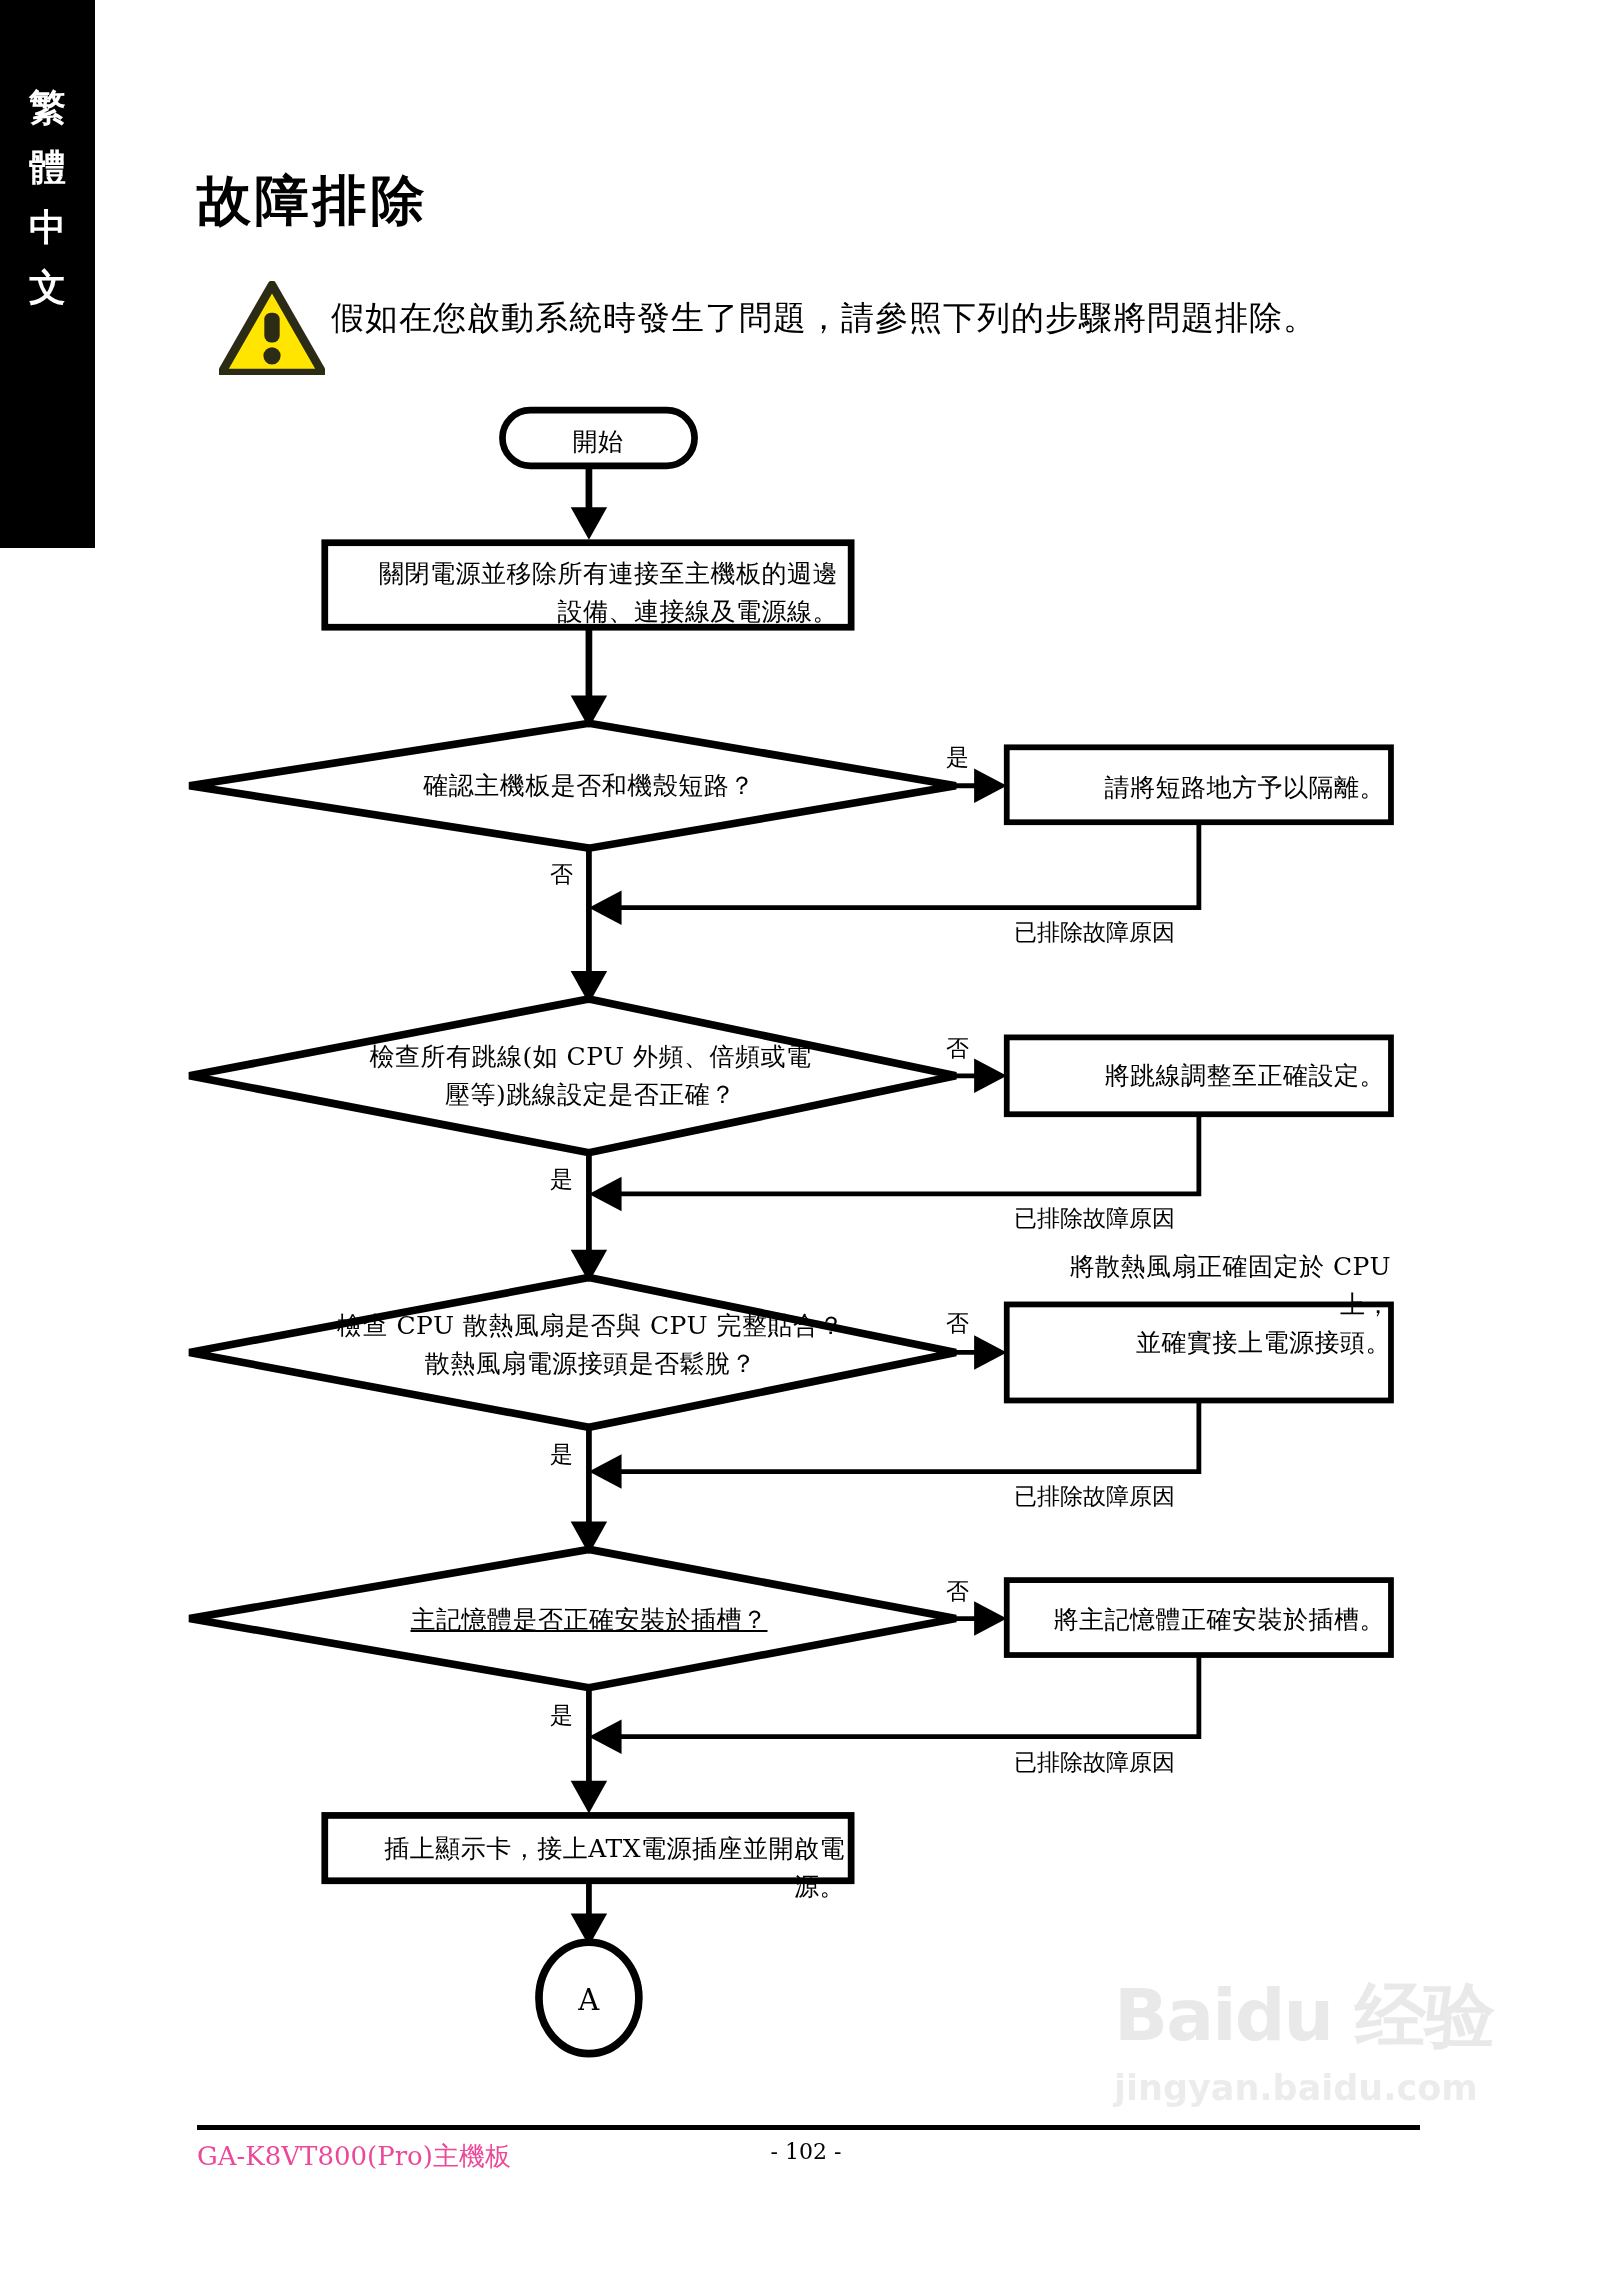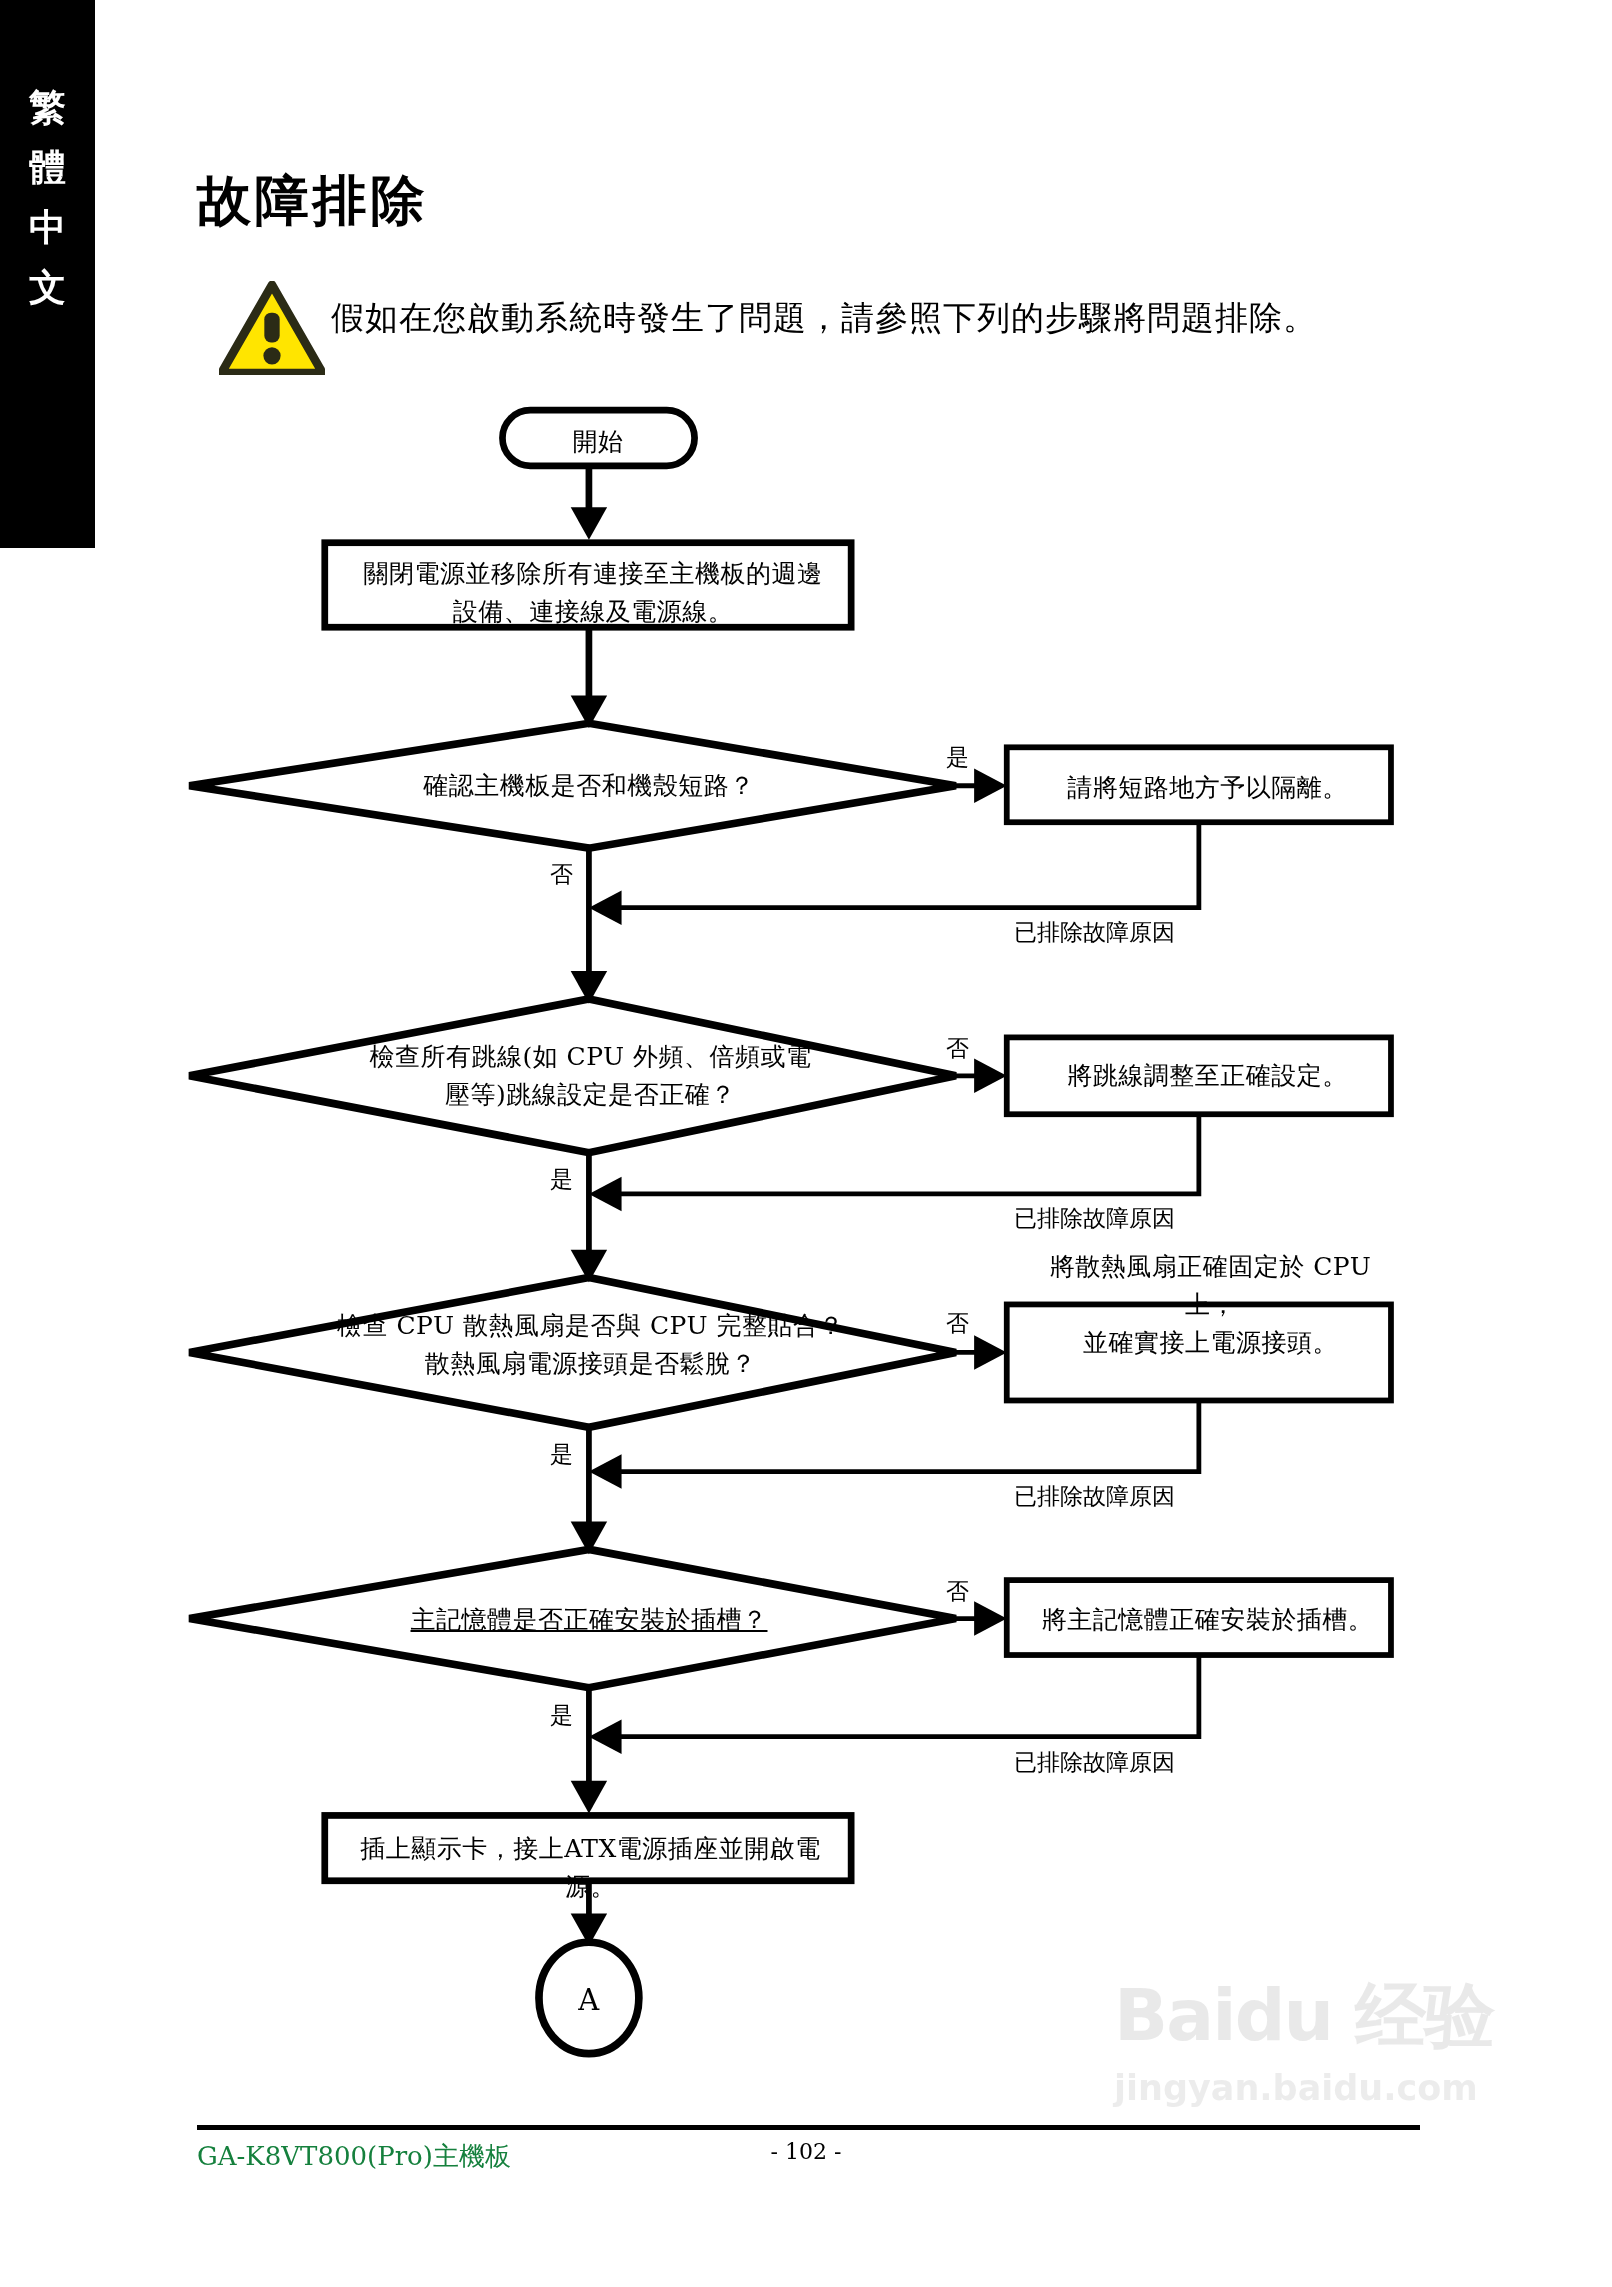--- a/index.html
+++ b/index.html
@@ -50,41 +50,41 @@
 
   
   .flow { position: absolute; left: 0; top: 0; width: 1612px; height: 2094px; }
 
   .node-text {
     position: absolute;
     color: #000;
     font-size: 25px;
     line-height: 38px;
     font-family: "DejaVu Serif", "Liberation Serif", serif;
-    text-align: center;
+    text-align: right;
     white-space: pre-line;
     letter-spacing: 0.5px;
   }
   .node-text.center { text-align: center; }
 
   .edge-label {
     position: absolute;
     font-size: 23px;
     color: #000;
     font-family: "DejaVu Serif", "Liberation Serif", serif;
   }
 
   
   .footer-rule {
     position: absolute; left: 197px; top: 2125px;
     width: 1223px; height: 4.8px; background: #000;
   }
   .footer-left {
     position: absolute; left: 197px; top: 2139px;
-    font-size: 26px; color: #15803d;
+    font-size: 26px; color: #ec4899;
     font-family: "DejaVu Serif", "Liberation Serif", serif;
   }
   .footer-page {
     position: absolute; left: 0; top: 2139px; width: 1612px;
     text-align: center;
     font-size: 22px; color: #000;
     font-family: "DejaVu Serif", "Liberation Serif", serif;
   }
 
   

